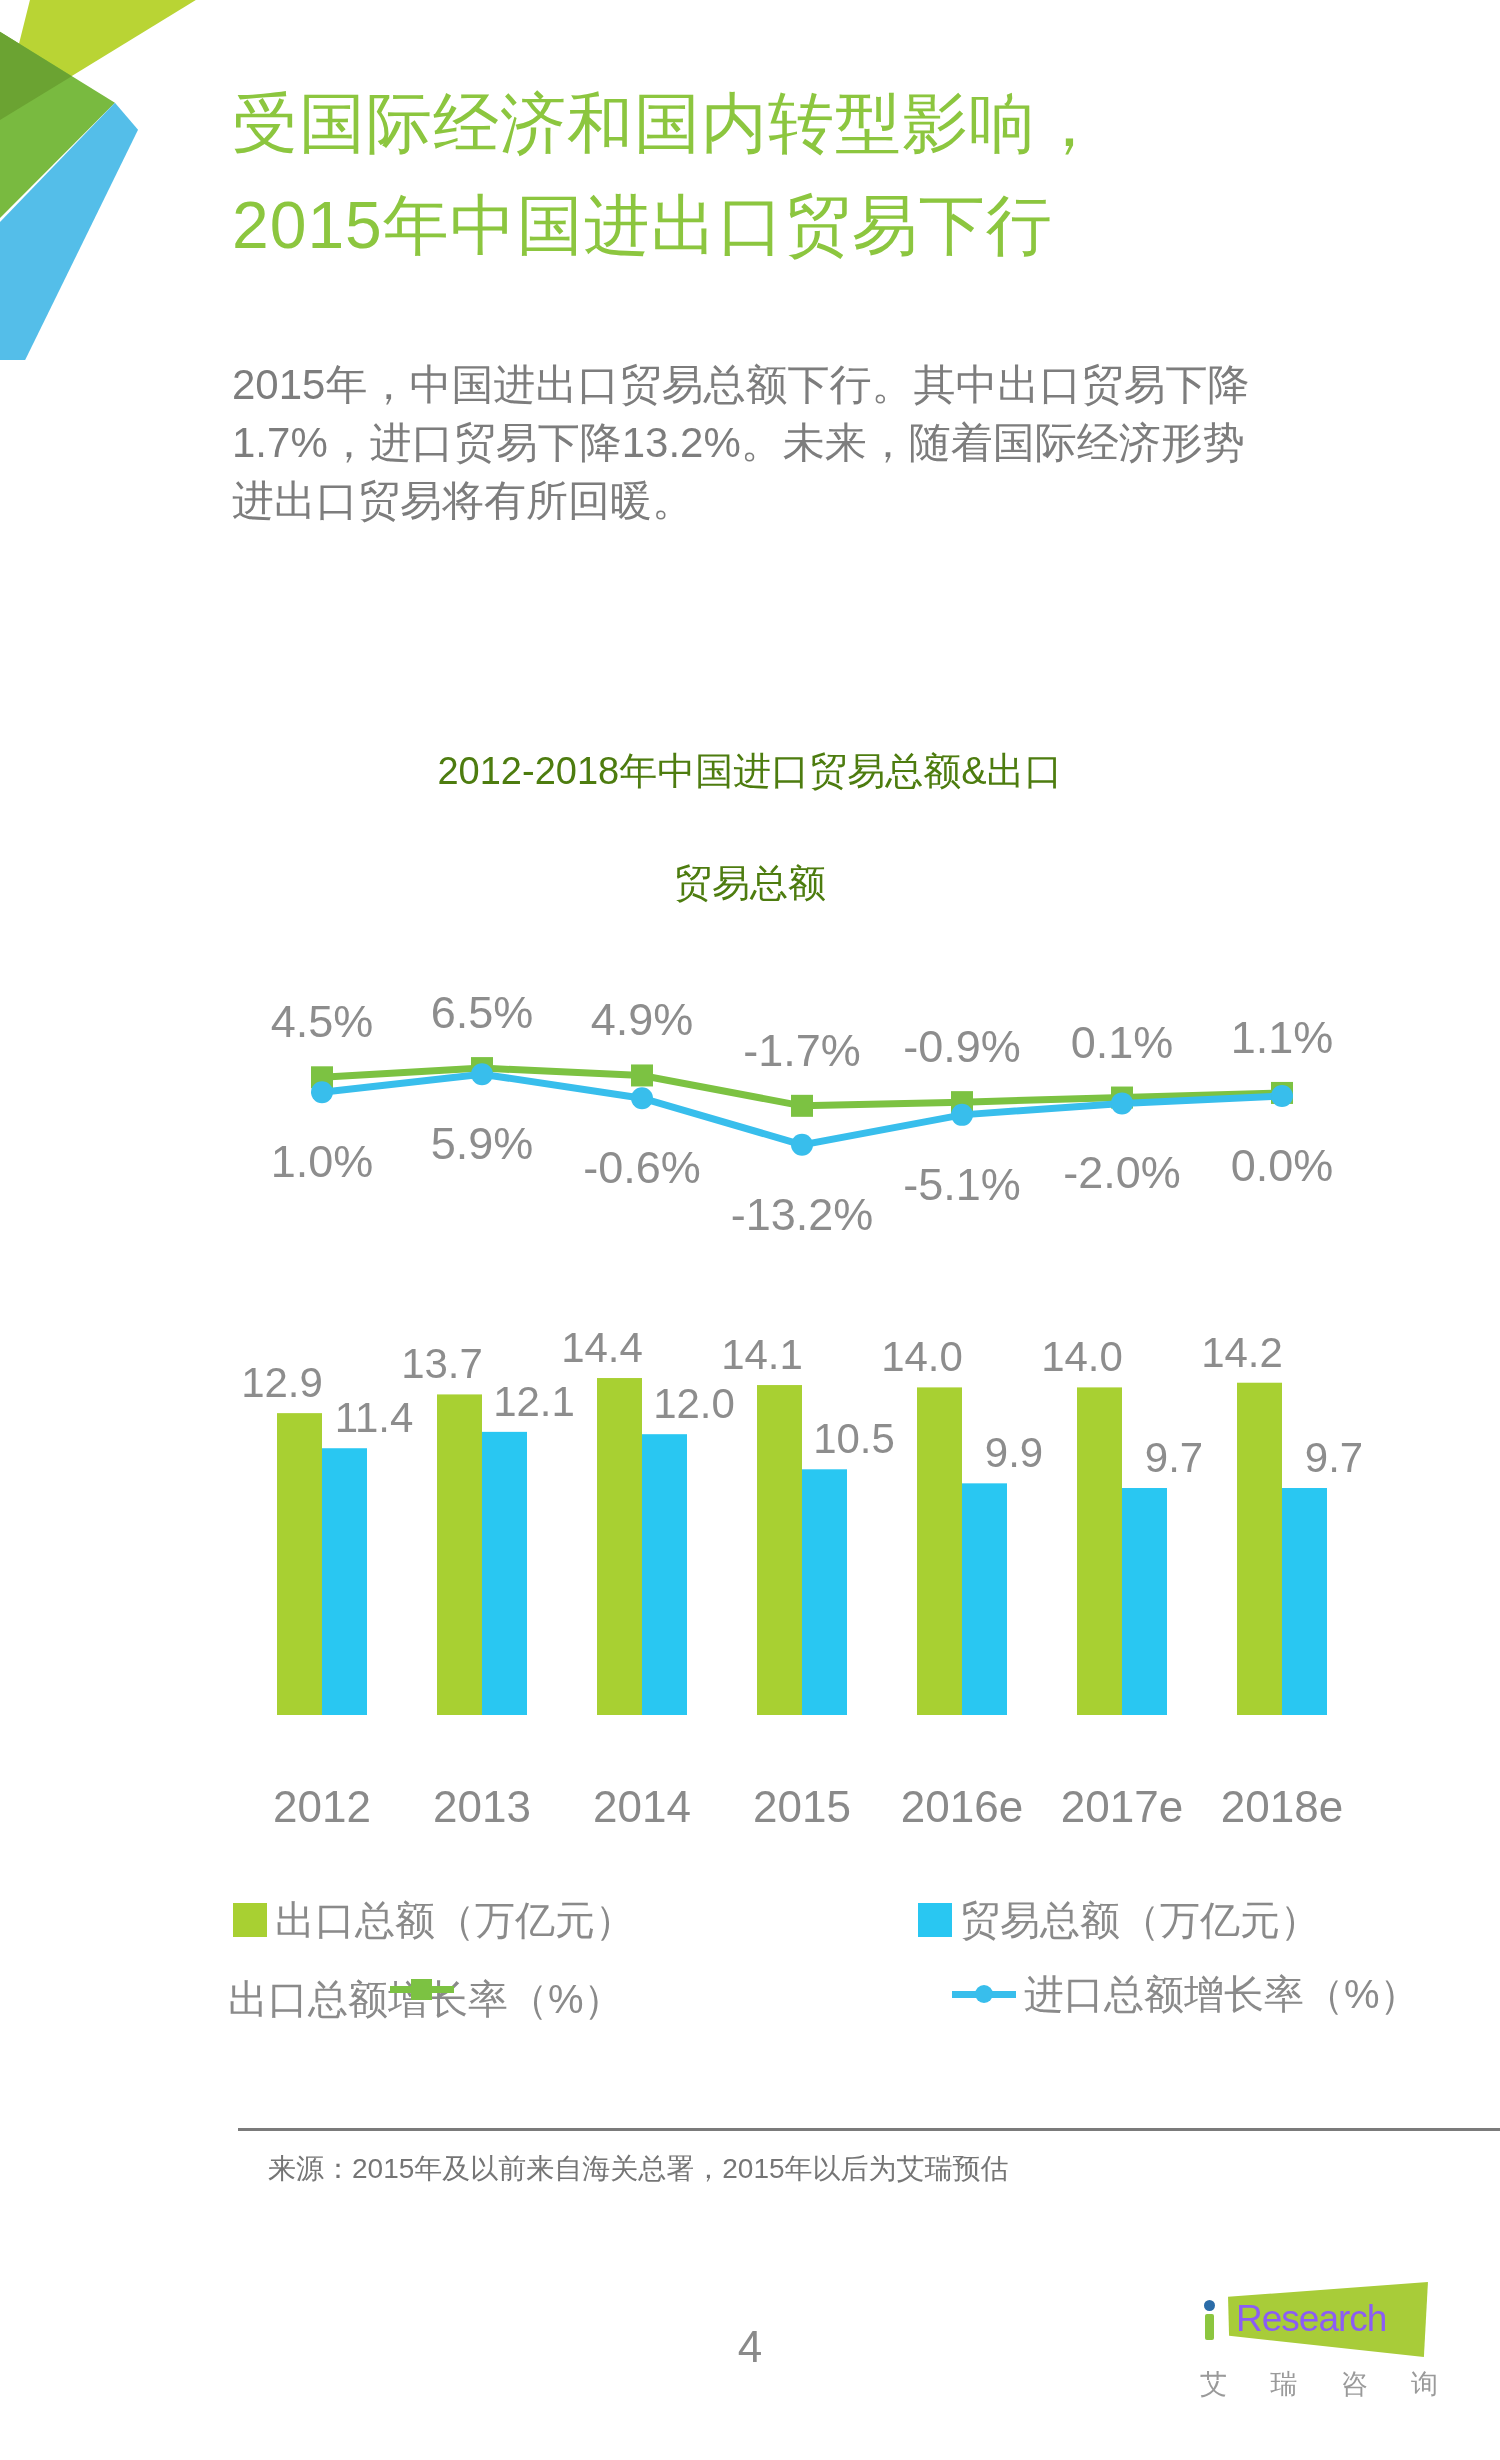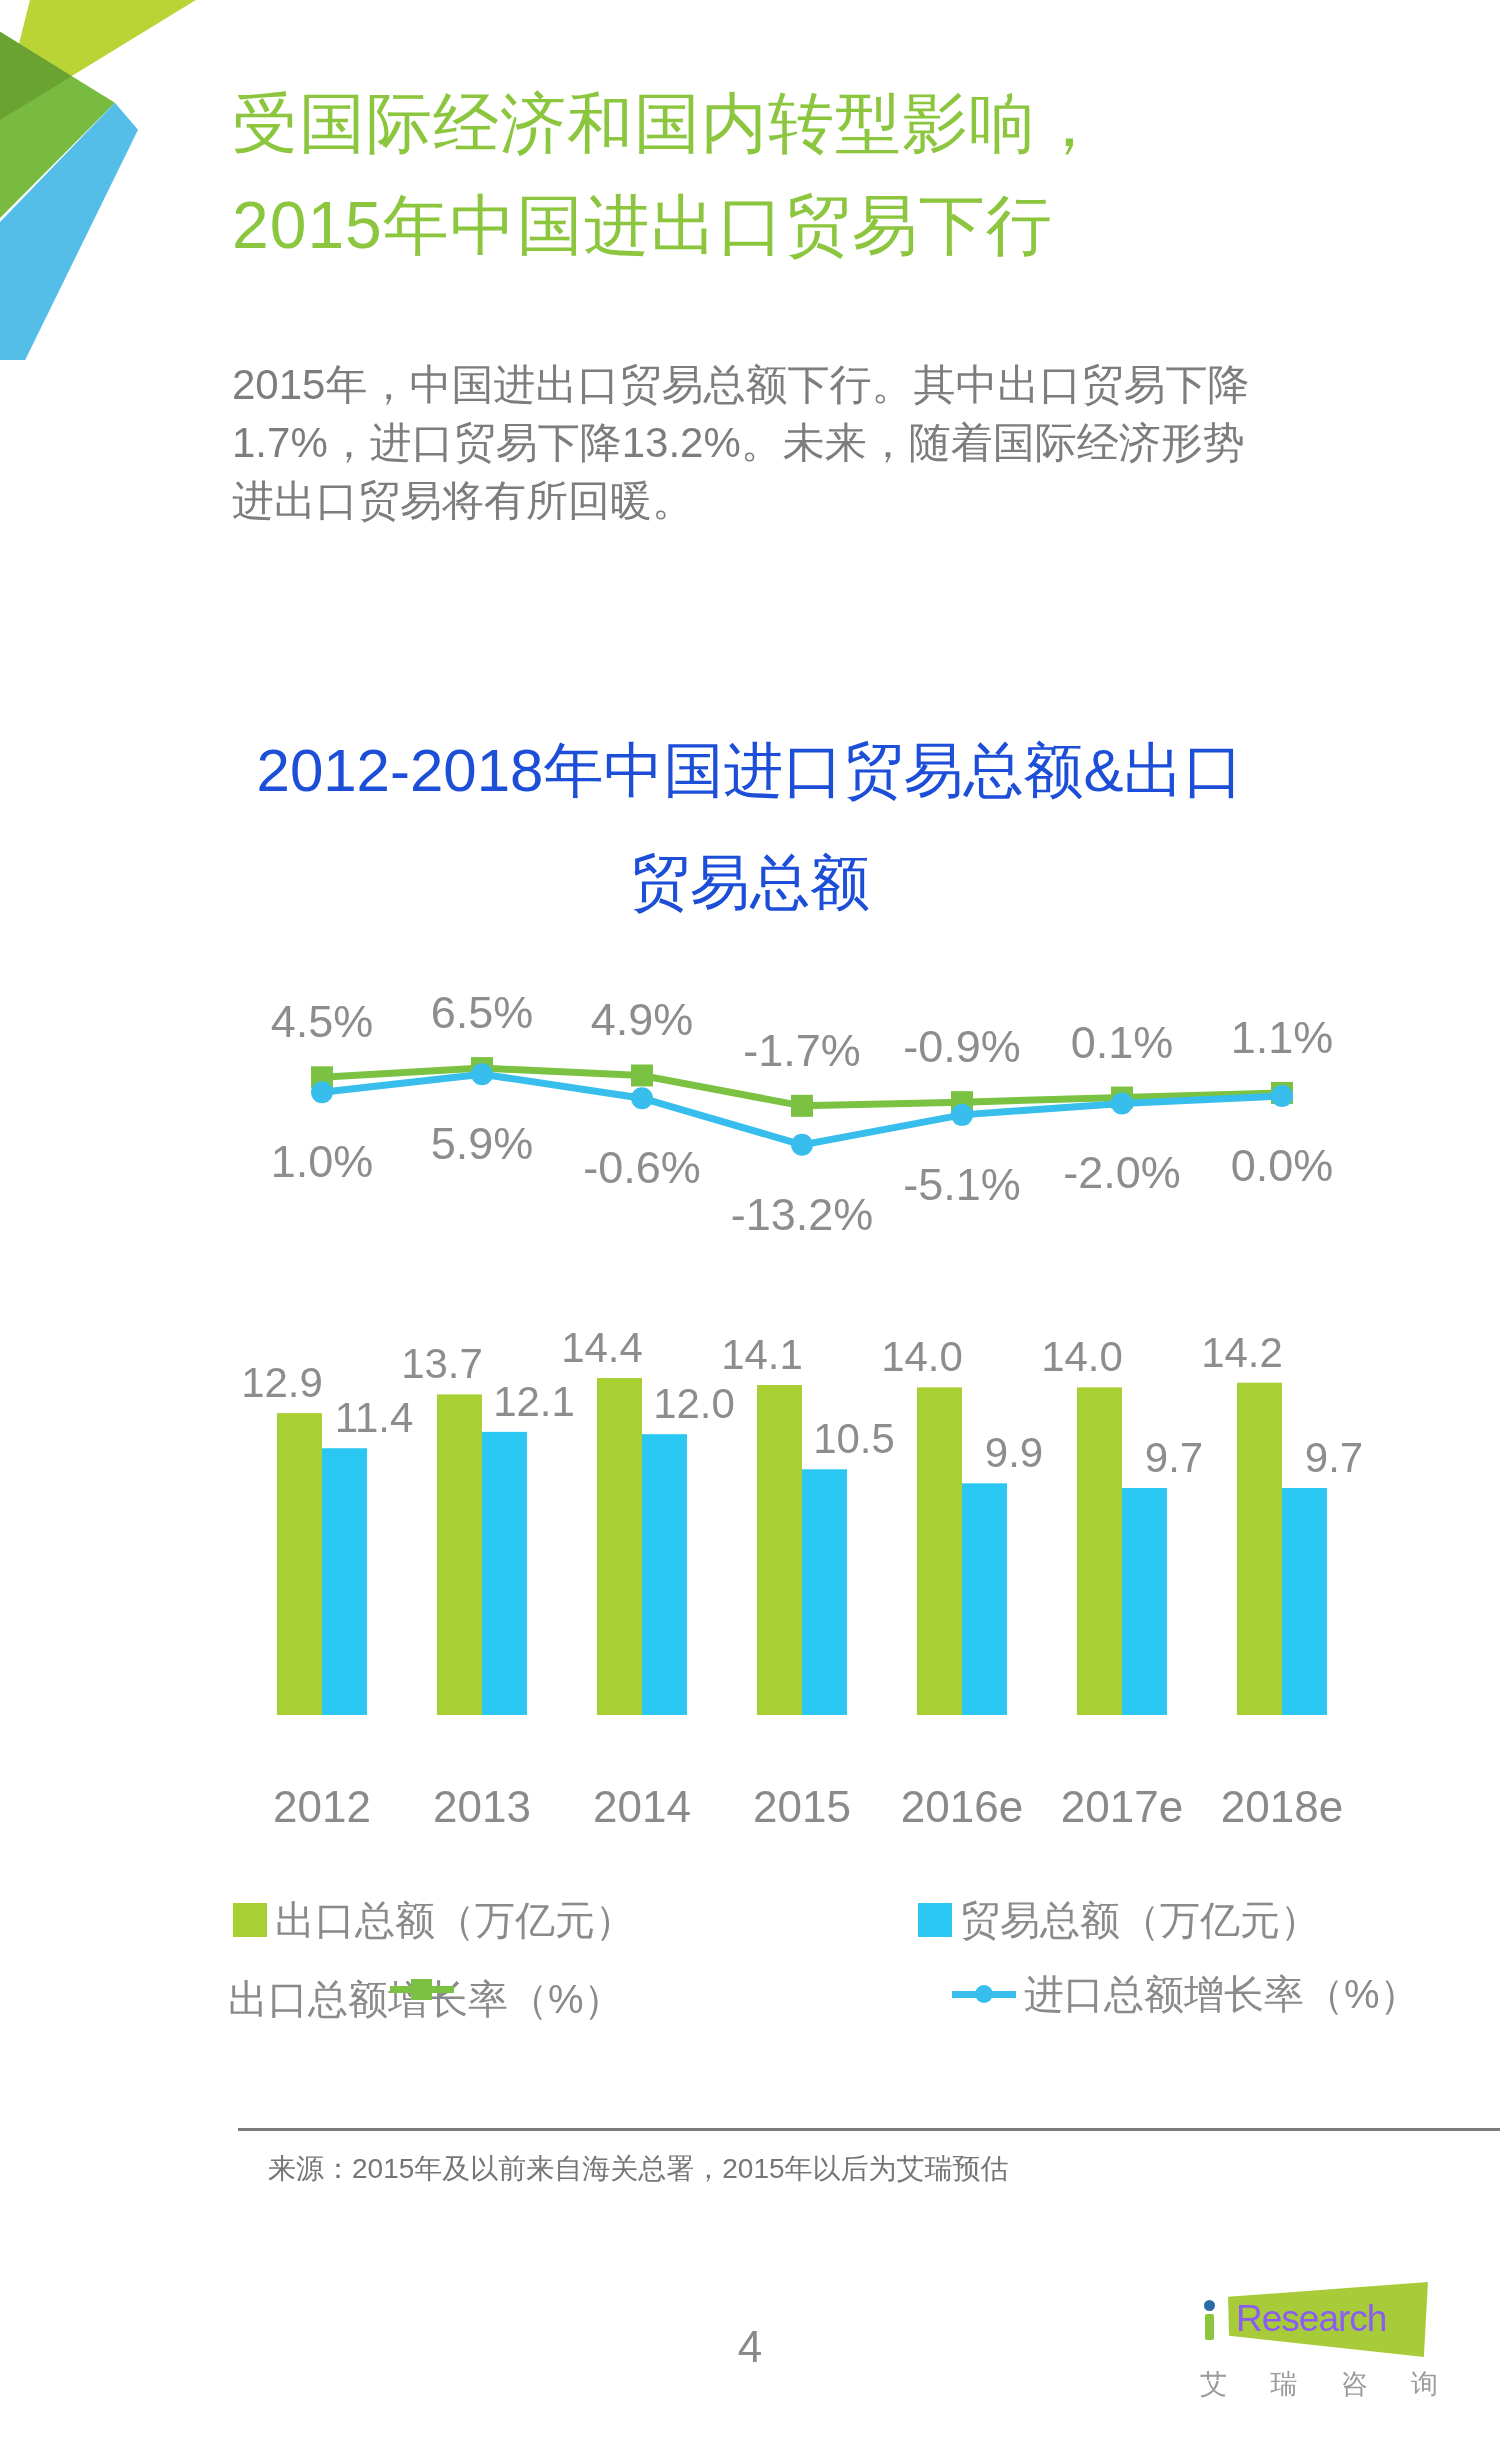--- a/index.html
+++ b/index.html
@@ -15,21 +15,21 @@
   .shape-blue  {clip-path:polygon(33.8% 27.8%, 40.6% 35.1%, 7.4% 97.3%, 0 97.3%, 0 60%);}
 
   
   .headline{position:absolute;left:232px;top:72px;font-size:66px;line-height:102px;
             color:#8CC63F;letter-spacing:1px;white-space:nowrap;}
   .bodytext{position:absolute;left:232px;top:356px;font-size:42px;line-height:58px;
             color:#7D7D7D;white-space:nowrap;}
 
   
   .chart-title{position:absolute;left:0;top:715px;width:1500px;text-align:center;
-               font-size:60px;line-height:112px;color:#1d4ed8;}
+               font-size:38px;line-height:112px;color:#4d7c0f;}
 
   
   .chart-svg{position:absolute;left:0;top:950px;}
   svg text{font-family:"Liberation Sans",sans-serif;}
 
   
   .legend-item{position:absolute;display:flex;align-items:center;height:44px;}
   .legend-label{font-size:40px;color:#8a8a8a;margin-left:8px;white-space:nowrap;}
   .sq{width:34px;height:34px;display:inline-block;}
   .line-marker{position:relative;width:64px;height:34px;display:inline-block;}

